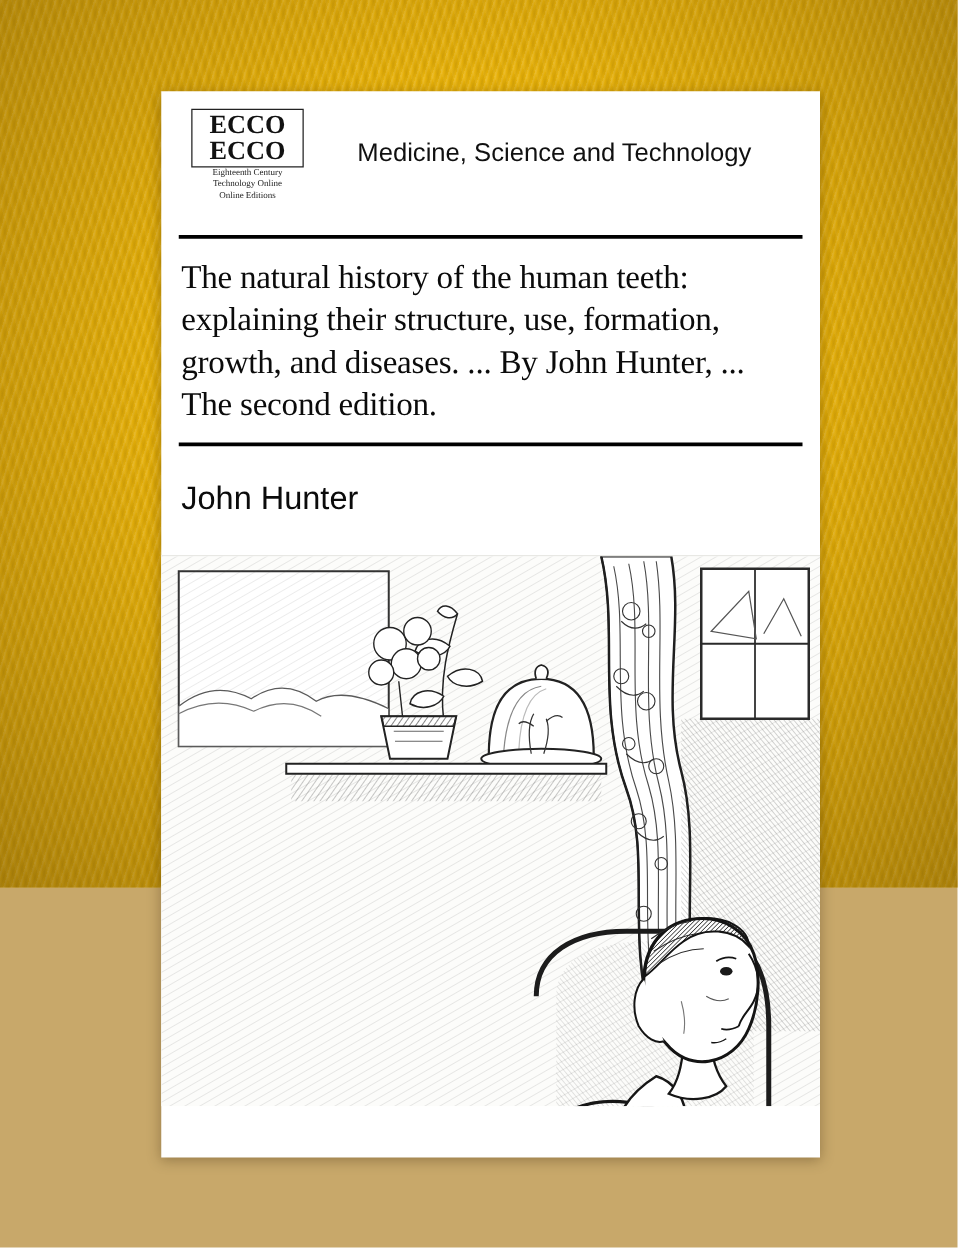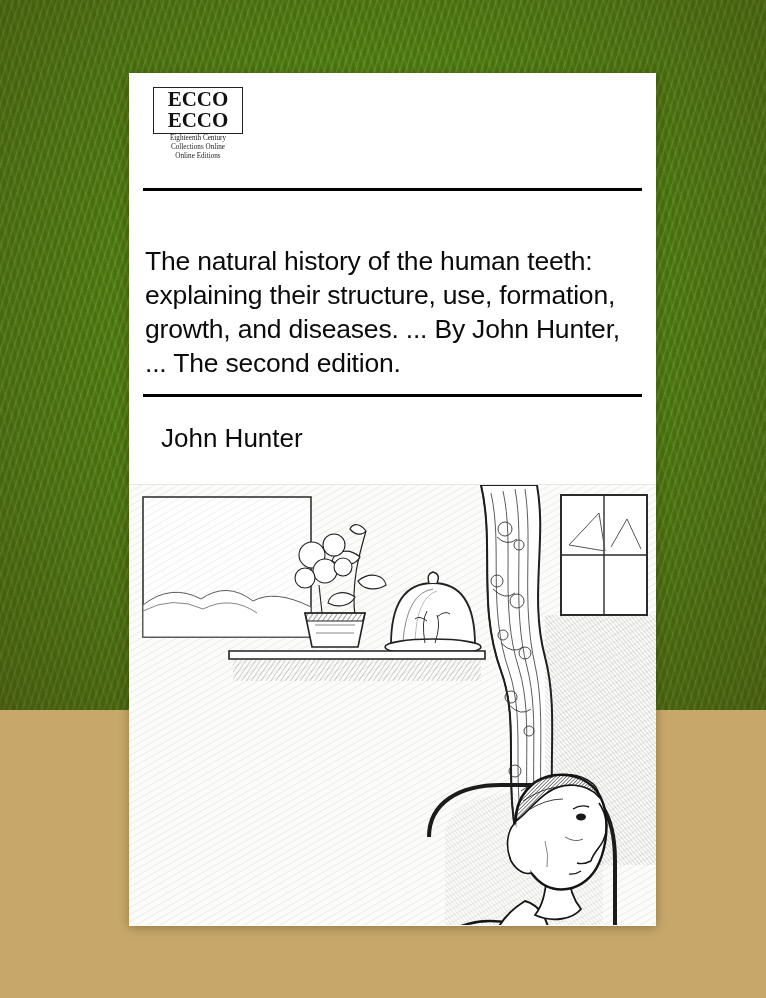--- a/index.html
+++ b/index.html
@@ -30,21 +30,21 @@
         #d9bd85 9%,
         #f0e2bd 17%,
         #cda968 27%,
         #e3cb99 38%,
         #c79f5d 49%,
         #dcc089 58%,
         #b8904e 68%,
         #d3b173 78%,
         #c29a57 88%,
         #a8musta 100%);
-    background-color: #4d7c0f;
+    background-color: #eab308;
   }
   .grain {
     position: absolute;
     inset: 0;
     background-image:
       repeating-linear-gradient(107deg, rgba(255,255,255,0.10) 0px, rgba(255,255,255,0.10) 1px, rgba(0,0,0,0.0) 2px, rgba(0,0,0,0.06) 4px, rgba(0,0,0,0.0) 6px),
       repeating-linear-gradient(73deg, rgba(255,255,255,0.05) 0px, rgba(255,255,255,0.05) 1px, rgba(0,0,0,0.0) 3px, rgba(0,0,0,0.04) 5px, rgba(0,0,0,0.0) 8px);
     pointer-events: none;
   }
   .vignette {
@@ -119,28 +119,27 @@
   }
 
   
   .title-block {
     padding: 13px 16px 14px 16px;
   }
   .title {
     font-size: 26.5px;
     line-height: 34px;
     color: #0b0b0b;
-    font-family: Liberation Sans, sans-serif;
+    font-family: Liberation Serif, serif;
     letter-spacing: -0.2px;
-    margin-top: 40px;
   }
 
   
   .author-block {
-    padding: 26px 16px 30px 32px;
+    padding: 26px 16px 30px 16px;
   }
   .author {
     font-size: 26px;
     color: #0b0b0b;
     font-family: "Liberation Sans", sans-serif;
   }
 
   
   .illustration {
     position: relative;
@@ -164,25 +163,26 @@
 
     <div class="header">
 
       <div class="ecco-logo">
         <div class="ecco-box">
           <div class="ecco-word">ECCO</div>
           <div class="ecco-word">ECCO</div>
         </div>
         <div class="ecco-sub">
           <div>Eighteenth Century</div>
-          <div>Collections Online</div>
+          <div>Technology Online</div>
           <div>Online Editions</div>
         </div>
       </div>
 
+      <div class="imprint">Medicine, Science and Technology</div>
     </div>
 
     <div class="rule"></div>
 
     <div class="title-block">
       <div class="title">The natural history of the human teeth: explaining their structure, use, formation, growth, and diseases. ... By John Hunter, ... The second edition.</div>
     </div>
 
     <div class="rule"></div>
 

